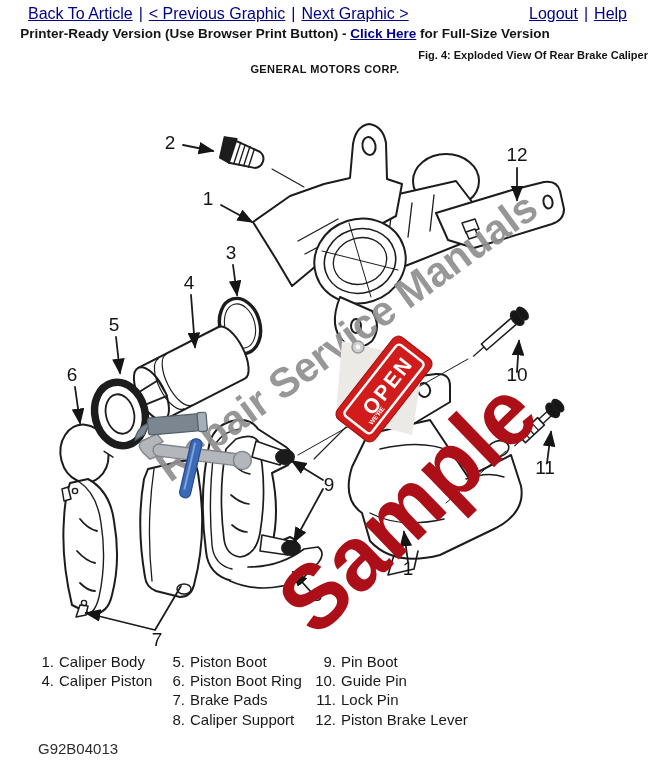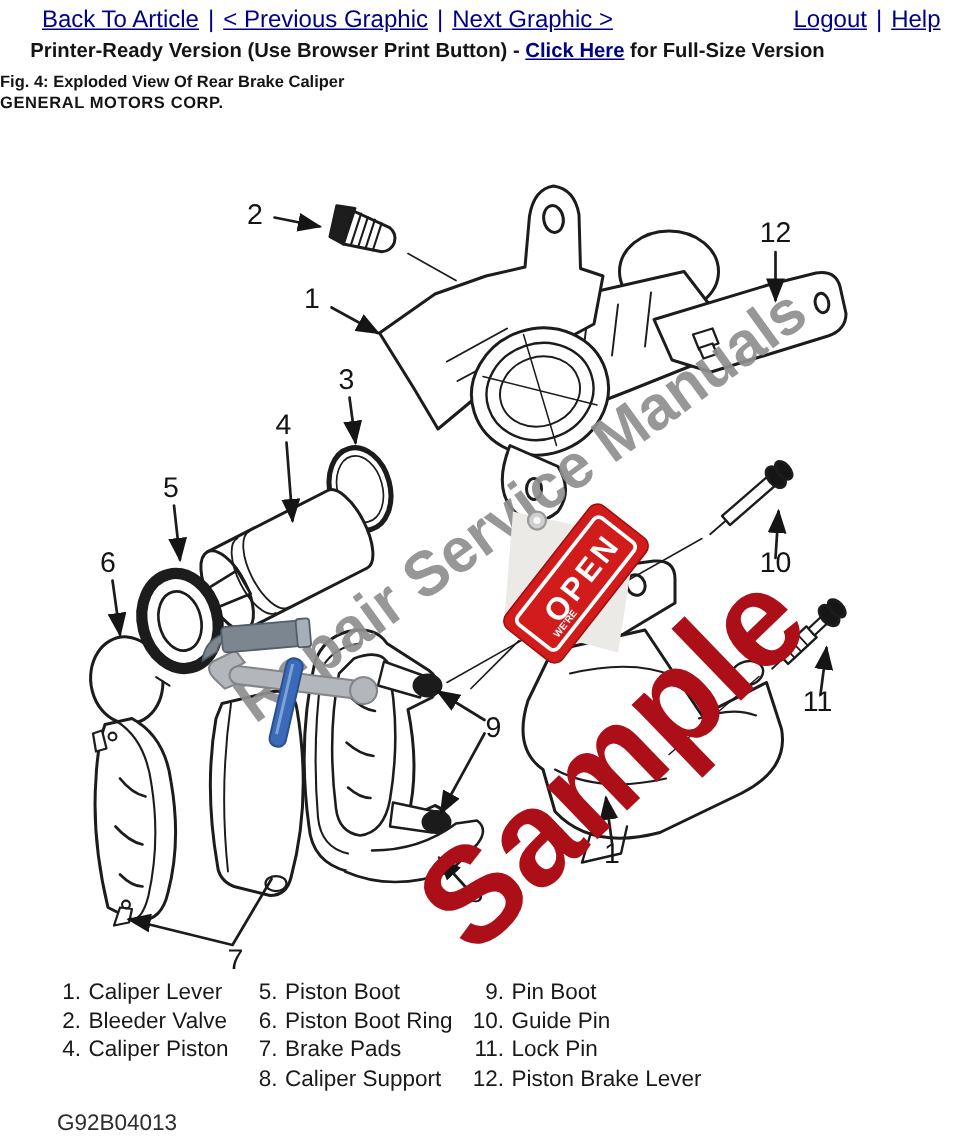--- a/index.html
+++ b/index.html
@@ -5,23 +5,23 @@
   html,body{margin:0;padding:0;}
   body{width:650px;height:764px;background:#ffffff;position:relative;overflow:hidden;
        font-family:"Liberation Sans",sans-serif;color:#1a1a1a;}
   
   .nav-row{position:absolute;top:5px;left:28px;right:23px;display:flex;justify-content:space-between;
            font-size:16px;font-weight:normal;color:#000087;}
   .nav-group span.sep{margin:0 6px;color:#000087;}
   a.navlink{color:#000087;text-decoration:underline;cursor:pointer;}
   .printer-row{position:absolute;top:26px;left:0;width:570px;text-align:center;
                font-size:13.5px;font-weight:bold;color:#141414;}
-  .fig-title{position:absolute;top:49px;left:0;width:648px;text-align:left;
+  .fig-title{position:absolute;top:49px;left:0;width:648px;text-align:right;
              font-size:11px;font-weight:bold;color:#141414;}
-  .company{position:absolute;top:63px;left:0;width:650px;
+  .company{position:absolute;top:63px;left:0;width:650px;text-align:center;
            font-size:11px;font-weight:bold;color:#141414;letter-spacing:0.4px;}
   
   .diagram{position:absolute;top:89px;left:0;}
   svg text{font-family:"Liberation Sans",sans-serif;}
   .callout{font-size:19px;fill:#141414;}
   
   .plist{position:absolute;top:652px;left:0;width:650px;font-size:15px;color:#191919;}
   .pcol{position:absolute;top:0;}
   .pcol1{left:36px;} .pcol2{left:167px;} .pcol3{left:310px;}
   .prow{height:19.2px;line-height:19.2px;white-space:nowrap;}
@@ -227,22 +227,21 @@
       <text x="-36" y="13" font-size="6.5" font-weight="bold" fill="#ffffff">WE'RE</text>
       <text x="5" y="8" text-anchor="middle" font-size="21" font-weight="bold" letter-spacing="2" fill="#ffffff">OPEN</text>
     </g>
     <circle cx="358" cy="258" r="6" fill="#cfcfcf" stroke="#9a9a9a" stroke-width="1.5"></circle>
     <circle cx="358" cy="258" r="2.4" fill="#f7f7f7"></circle>
   </g>
 </svg>
 
 <div class="plist">
   <div class="pcol pcol1">
-    <div class="prow"><span class="pnum">1.</span><span class="pname">Caliper Lever</span></div>
-    <div class="prow"><span class="pnum">2.</span><span class="pname">Bleeder Valve</span></div>
+    <div class="prow"><span class="pnum">1.</span><span class="pname">Caliper Body</span></div>
     <div class="prow"><span class="pnum">4.</span><span class="pname">Caliper Piston</span></div>
   </div>
   <div class="pcol pcol2">
     <div class="prow"><span class="pnum">5.</span><span class="pname">Piston Boot</span></div>
     <div class="prow"><span class="pnum">6.</span><span class="pname">Piston Boot Ring</span></div>
     <div class="prow"><span class="pnum">7.</span><span class="pname">Brake Pads</span></div>
     <div class="prow"><span class="pnum">8.</span><span class="pname">Caliper Support</span></div>
   </div>
   <div class="pcol pcol3">
     <div class="prow"><span class="pnum">9.</span><span class="pname">Pin Boot</span></div>

